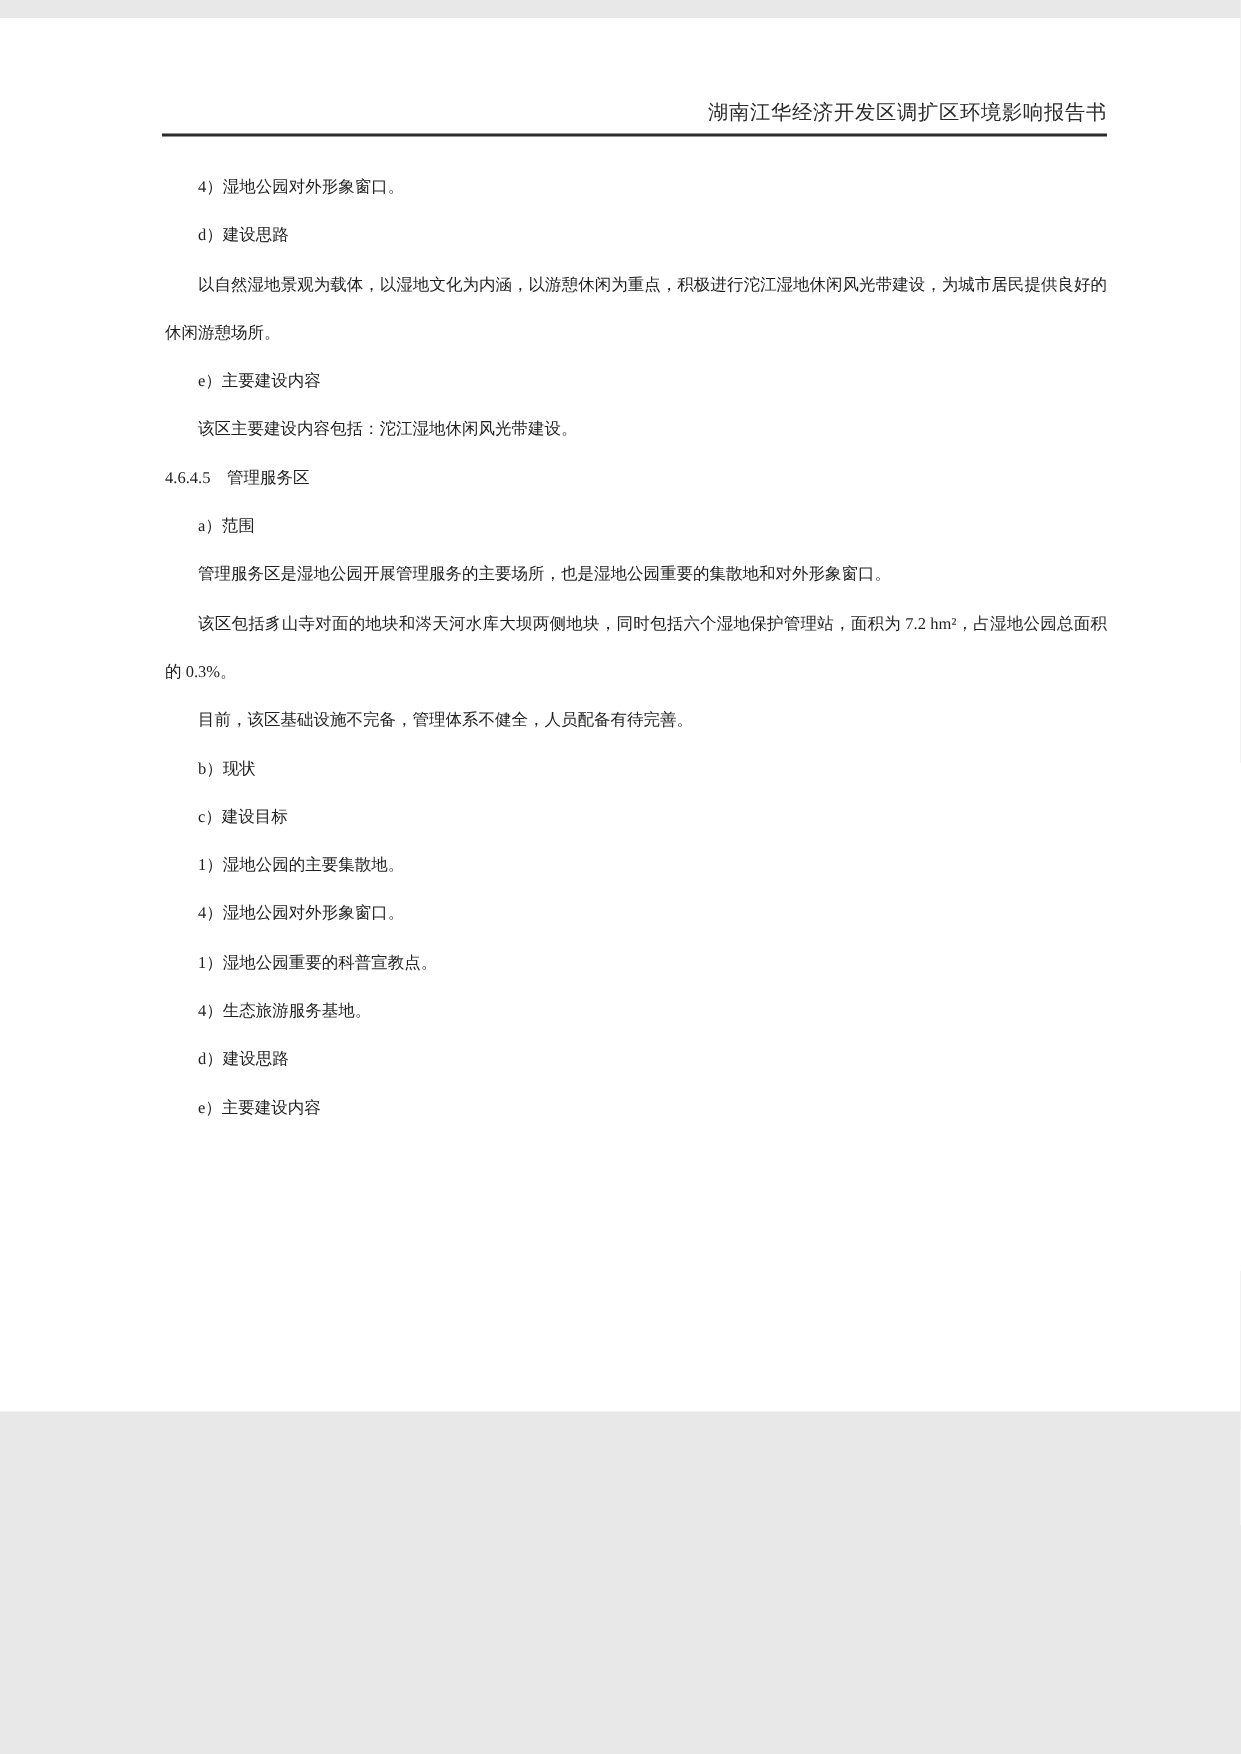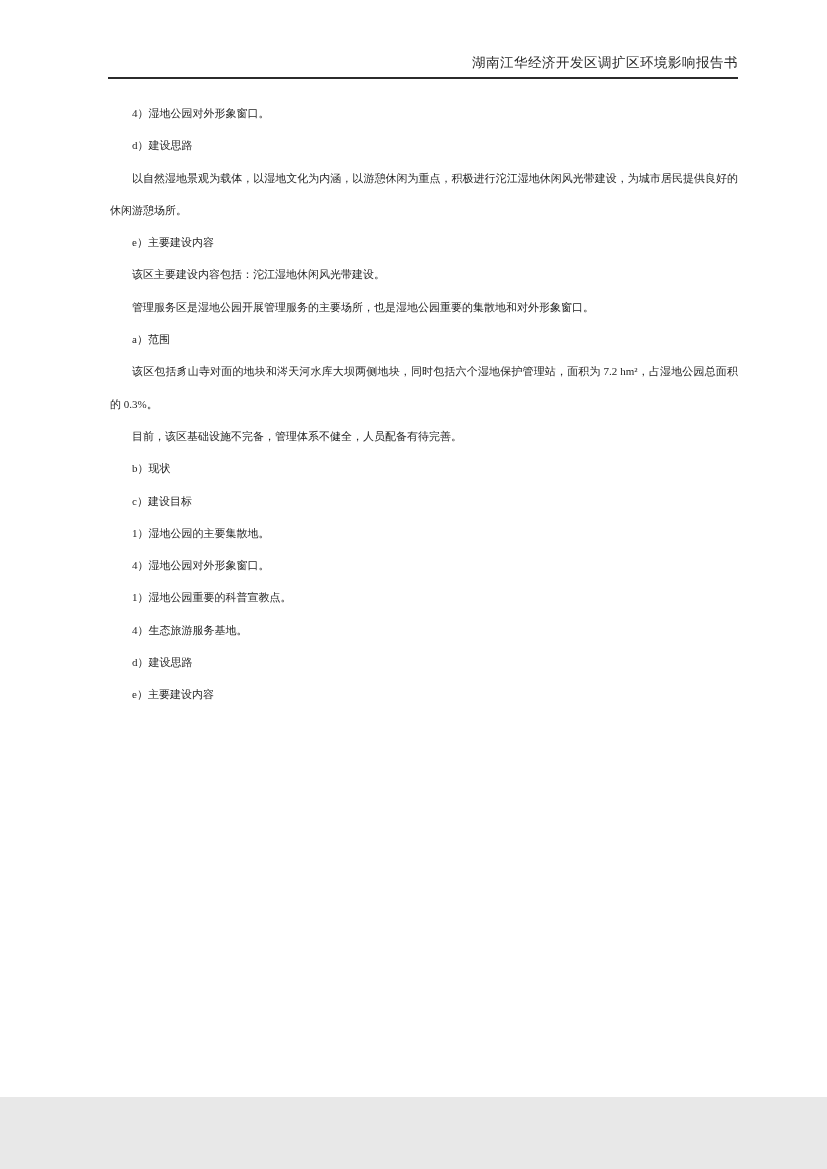--- a/index.html
+++ b/index.html
@@ -1,20 +1,20 @@
 <!DOCTYPE html>
 <html lang="zh"><head>
 <meta charset="utf-8">
 <style>
   html, body { margin: 0; padding: 0; background: #e8e8e8; }
   .page {
     position: relative;
     width: 827px;
-    height: 1097px;
-    margin: 0 auto;
+    height: 929px;
+    margin: 12px auto;
     background: #ffffff;
     overflow: hidden;
     font-family: "Liberation Serif", "DejaVu Serif", serif;
     color: #1f1f1f;
   }
   .doc-header {
     position: absolute;
     top: 54px;
     left: 110px;
     width: 628px;
@@ -62,22 +62,23 @@
   <div class="doc-header">湖南江华经济开发区调扩区环境影响报告书</div>
 
   <div class="header-rule"></div>
 
   <div class="doc-body">
     <p class="indent">4）湿地公园对外形象窗口。</p>
     <p class="indent">d）建设思路</p>
     <p class="indent">以自然湿地景观为载体，以湿地文化为内涵，以游憩休闲为重点，积极进行沱江湿地休闲风光带建设，为城市居民提供良好的休闲游憩场所。</p>
     <p class="indent">e）主要建设内容</p>
     <p class="indent">该区主要建设内容包括：沱江湿地休闲风光带建设。</p>
+    <p class="heading">4.6.4.5　管理服务区</p>
+    <p class="indent">a）范围</p>
     <p class="indent">管理服务区是湿地公园开展管理服务的主要场所，也是湿地公园重要的集散地和对外形象窗口。</p>
-    <p class="indent">a）范围</p>
     <p class="indent">该区包括豸山寺对面的地块和涔天河水库大坝两侧地块，同时包括六个湿地保护管理站，面积为 7.2 hm²，占湿地公园总面积的 0.3%。</p>
     <p class="indent">目前，该区基础设施不完备，管理体系不健全，人员配备有待完善。</p>
     <p class="indent">b）现状</p>
     <p class="indent">c）建设目标</p>
     <p class="indent">1）湿地公园的主要集散地。</p>
     <p class="indent">4）湿地公园对外形象窗口。</p>
     <p class="indent">1）湿地公园重要的科普宣教点。</p>
     <p class="indent">4）生态旅游服务基地。</p>
     <p class="indent">d）建设思路</p>
     <p class="indent">e）主要建设内容</p>

